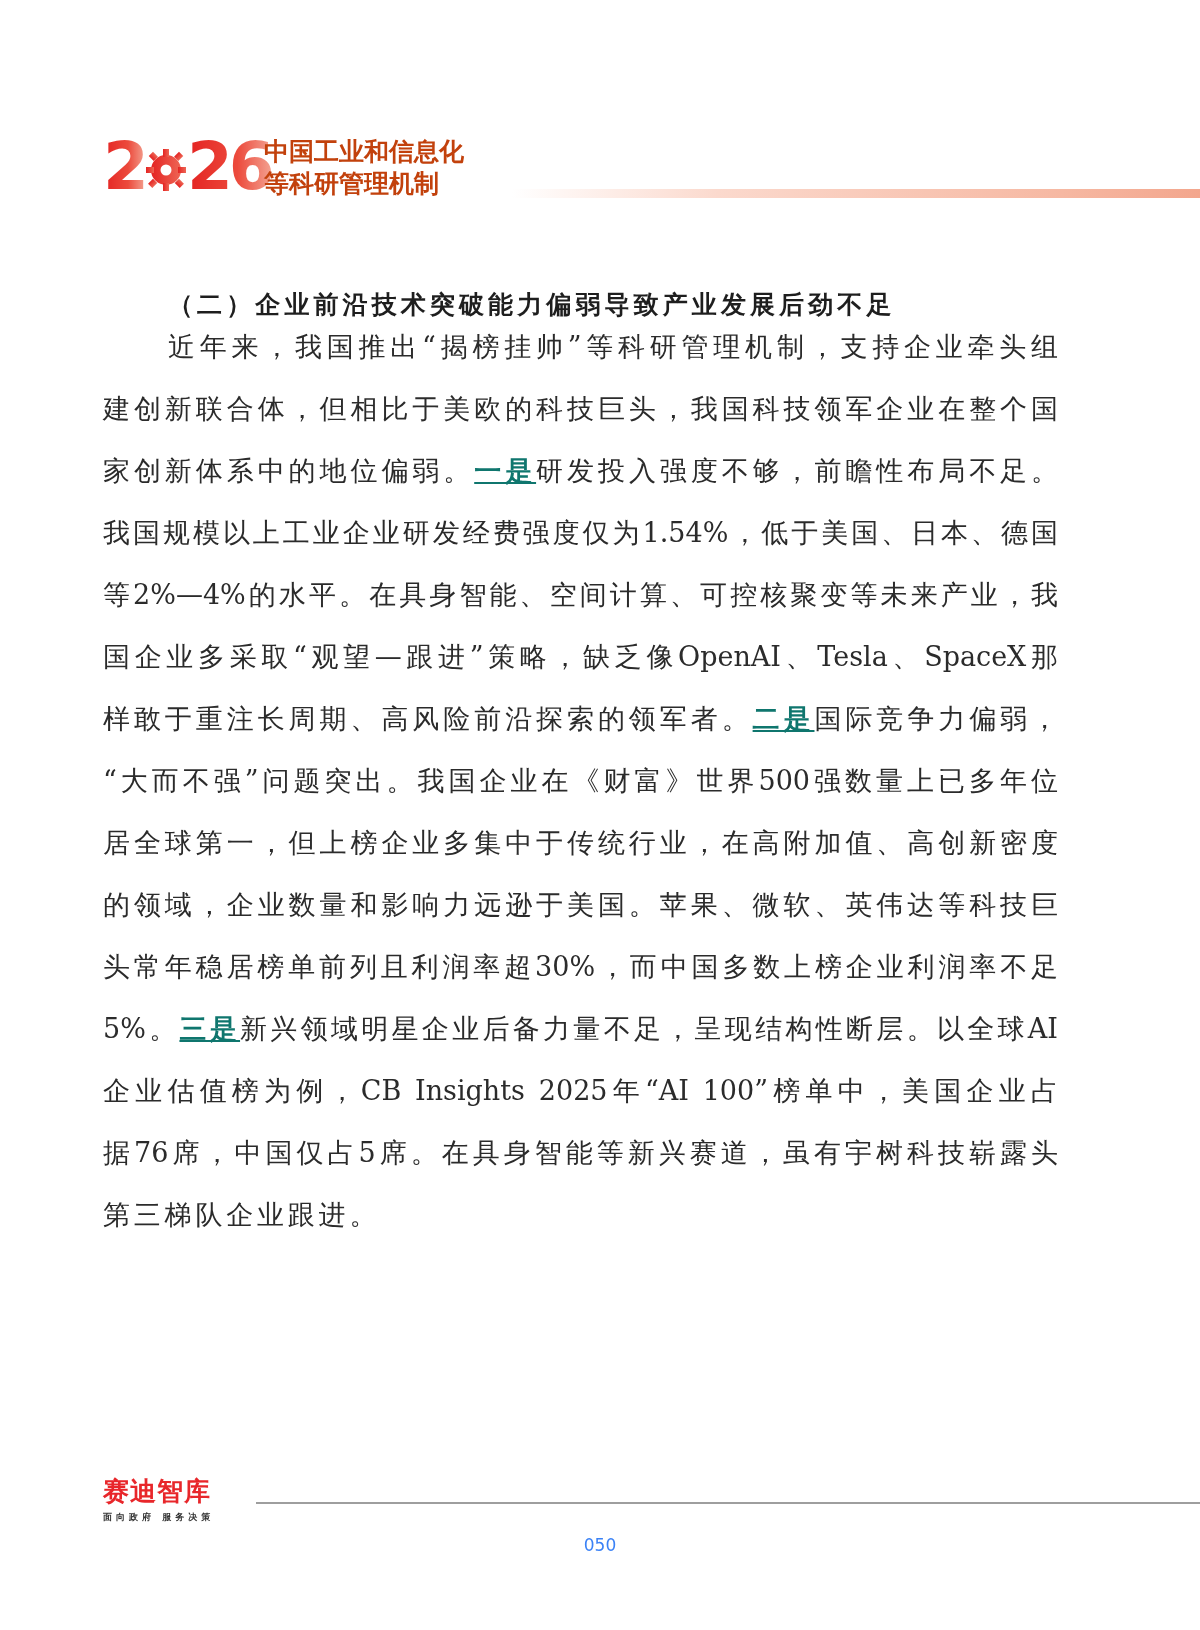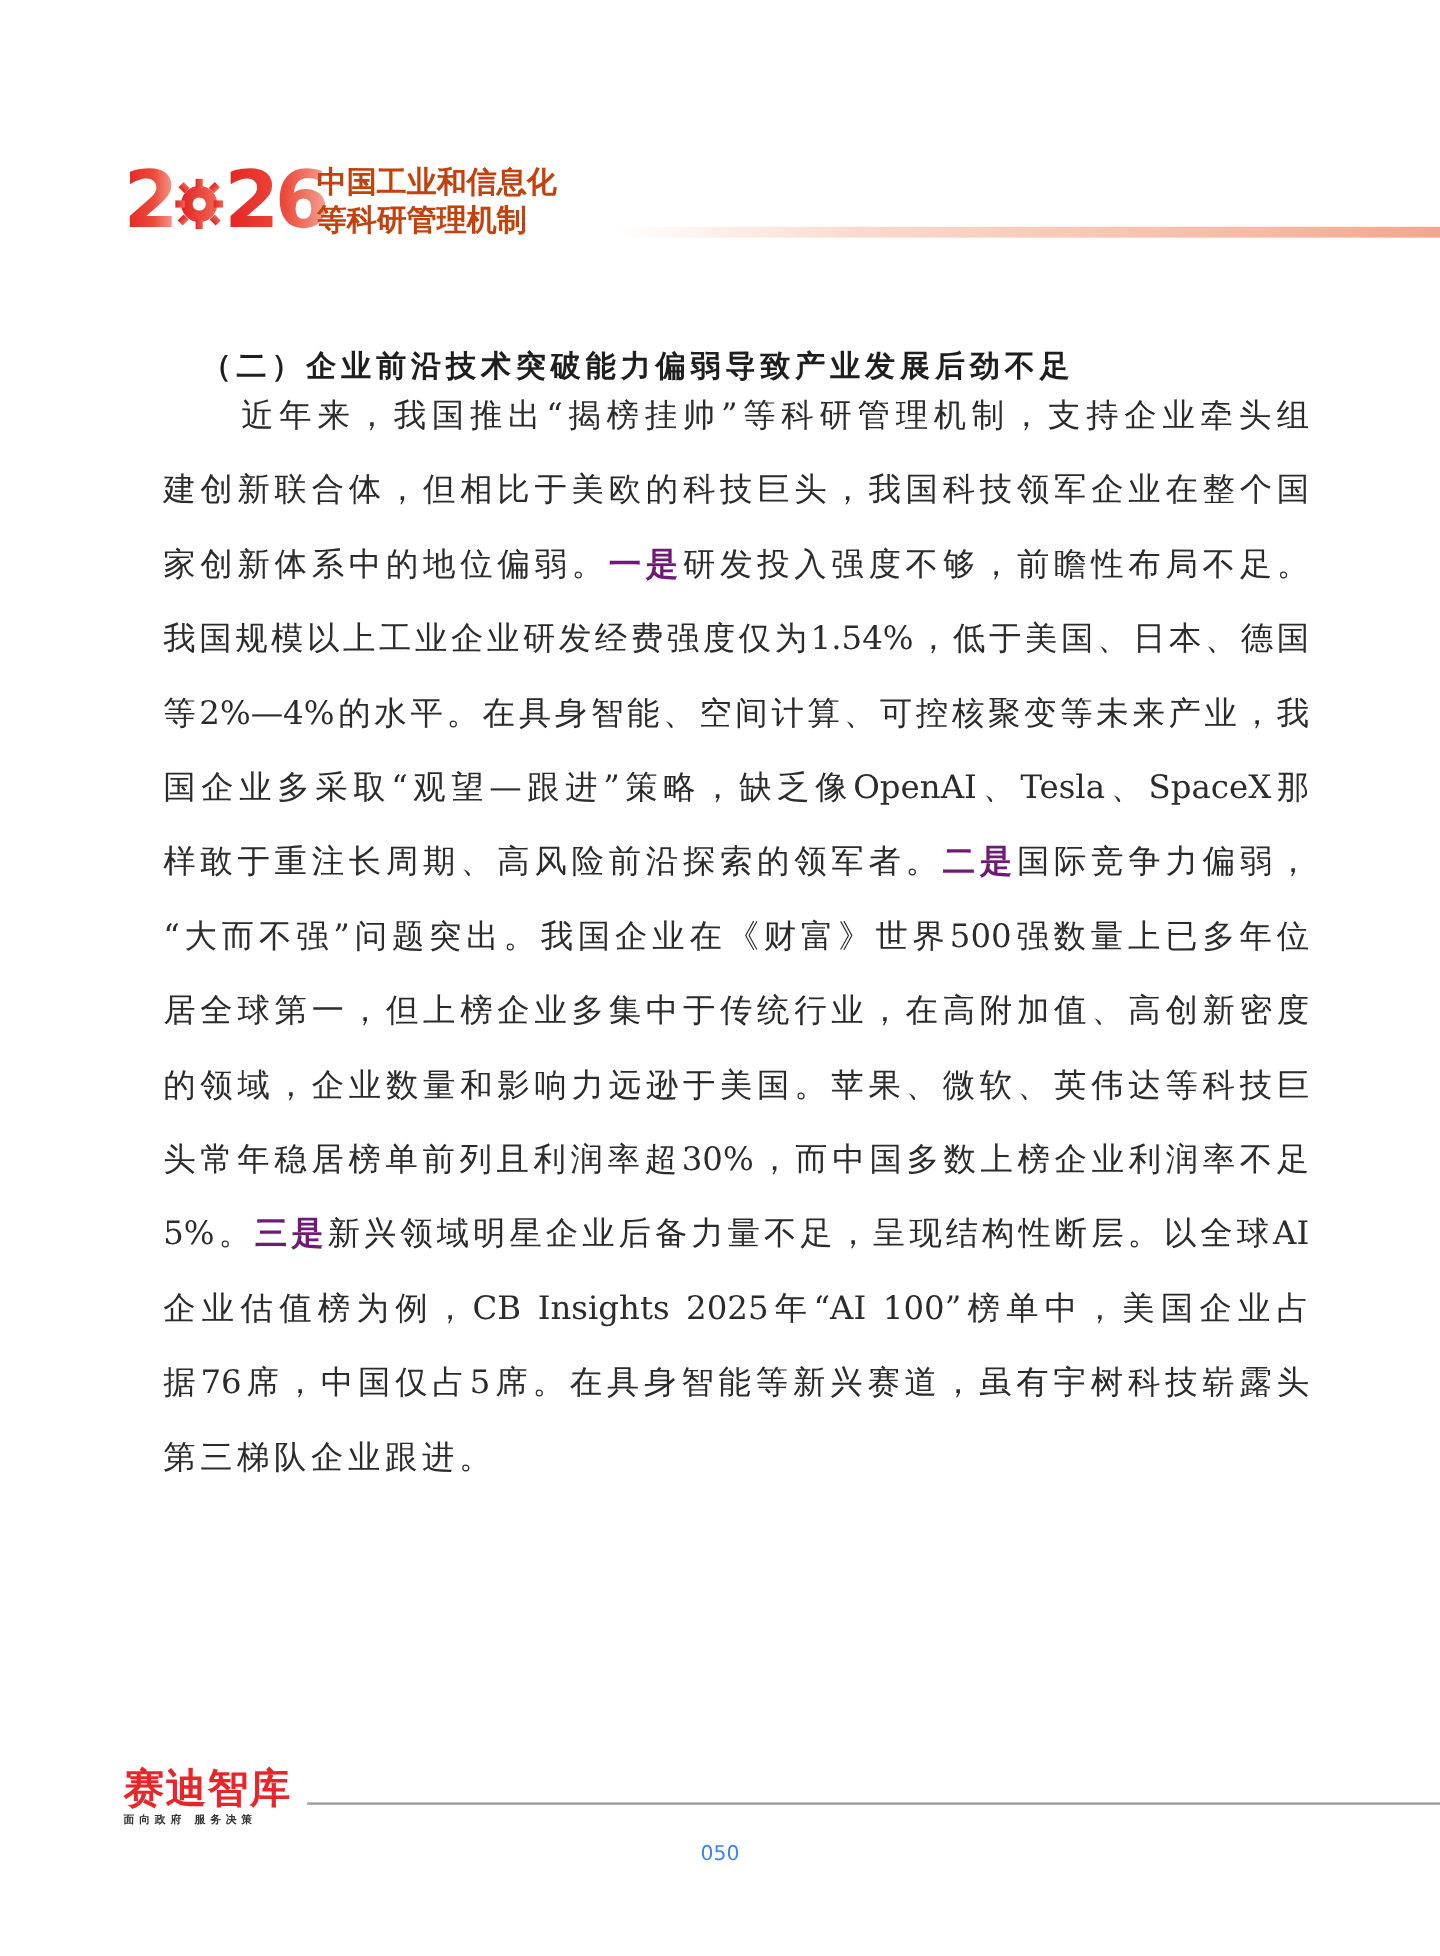--- a/index.html
+++ b/index.html
@@ -40,33 +40,32 @@
   .heading {
     position: absolute; left: 168px; top: 266px;
     font-size: 25px; font-weight: bold; color: #1e1e1e; letter-spacing: 4.1px;
     line-height: 40px; white-space: nowrap; margin-top: 19px;
   }
   .paragraph { position: absolute; left: 103px; top: 316px; width: 955px; }
   .line {
     height: 62px; line-height: 62px; font-size: 27px; color: #2b2b2b;
     white-space: nowrap; text-align: justify; text-align-last: justify;
     width: 955px;
-    margin-left: 33px;
   }
   .line.indent { padding-left: 65px; width: 890px; }
   .line.last { text-align-last: left; letter-spacing: 3.8px; }
-  .line b { font-weight: bold; color: #701a75; }
+  .line b { font-weight: bold; color: #0f766e; text-decoration: underline; }
 
   
   .footer-logo {
     position: absolute; left: 103px; top: 1473px;
     font-family: "DejaVu Sans", "Liberation Sans", sans-serif;
   }
   .footer-logo .brand {
-    font-size: 34px; font-weight: bold; color: #e8262a; letter-spacing: 1px; line-height: 36px;
+    font-size: 26px; font-weight: bold; color: #e8262a; letter-spacing: 1px; line-height: 36px;
   }
   .footer-logo .slogan {
     font-size: 9px; font-weight: bold; color: #333; letter-spacing: 4px; line-height: 14px; margin-top: 1px;
     white-space: nowrap;
   }
   .footer-rule {
     position: absolute; left: 256px; top: 1502px; width: 944px; height: 2px; background: #9e9e9e;
   }
   .page-number {
     position: absolute; left: 560px; top: 1532px; width: 80px; text-align: center;

